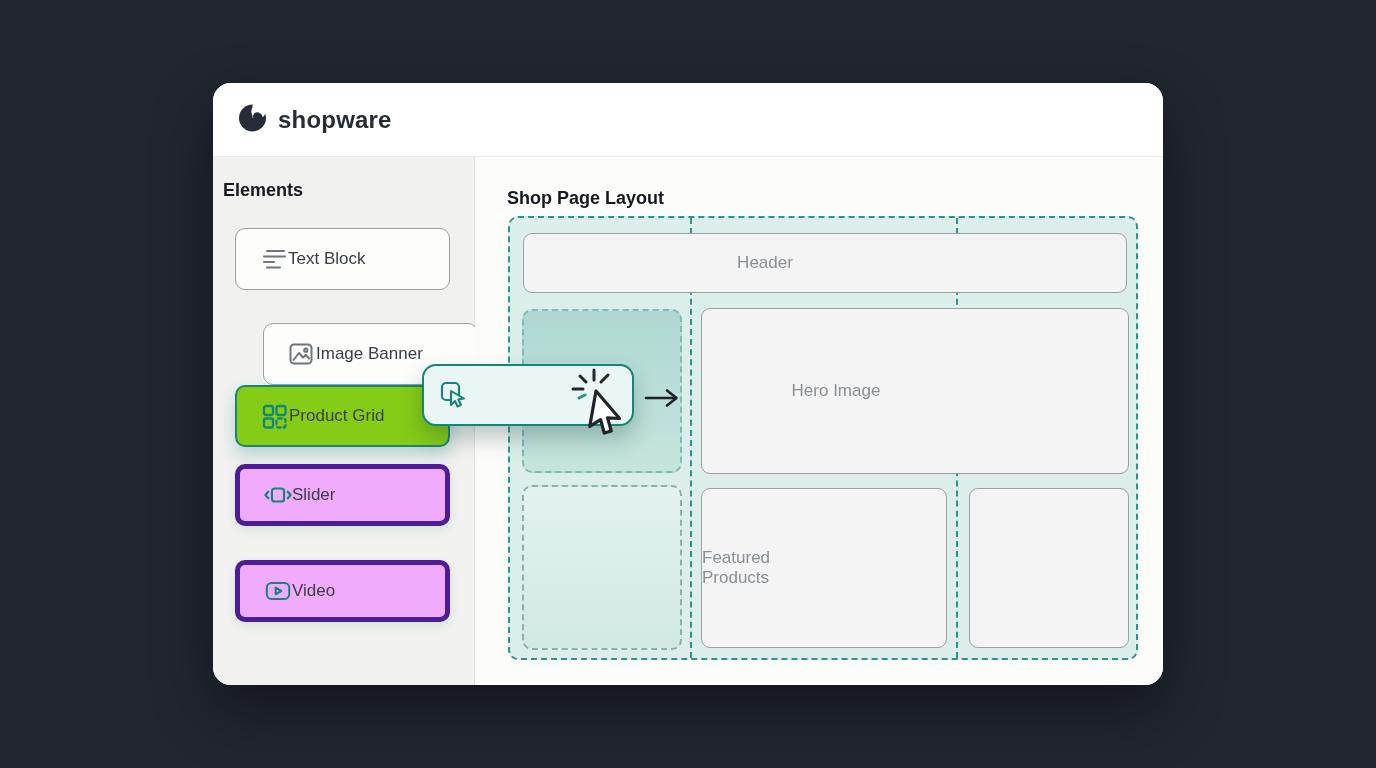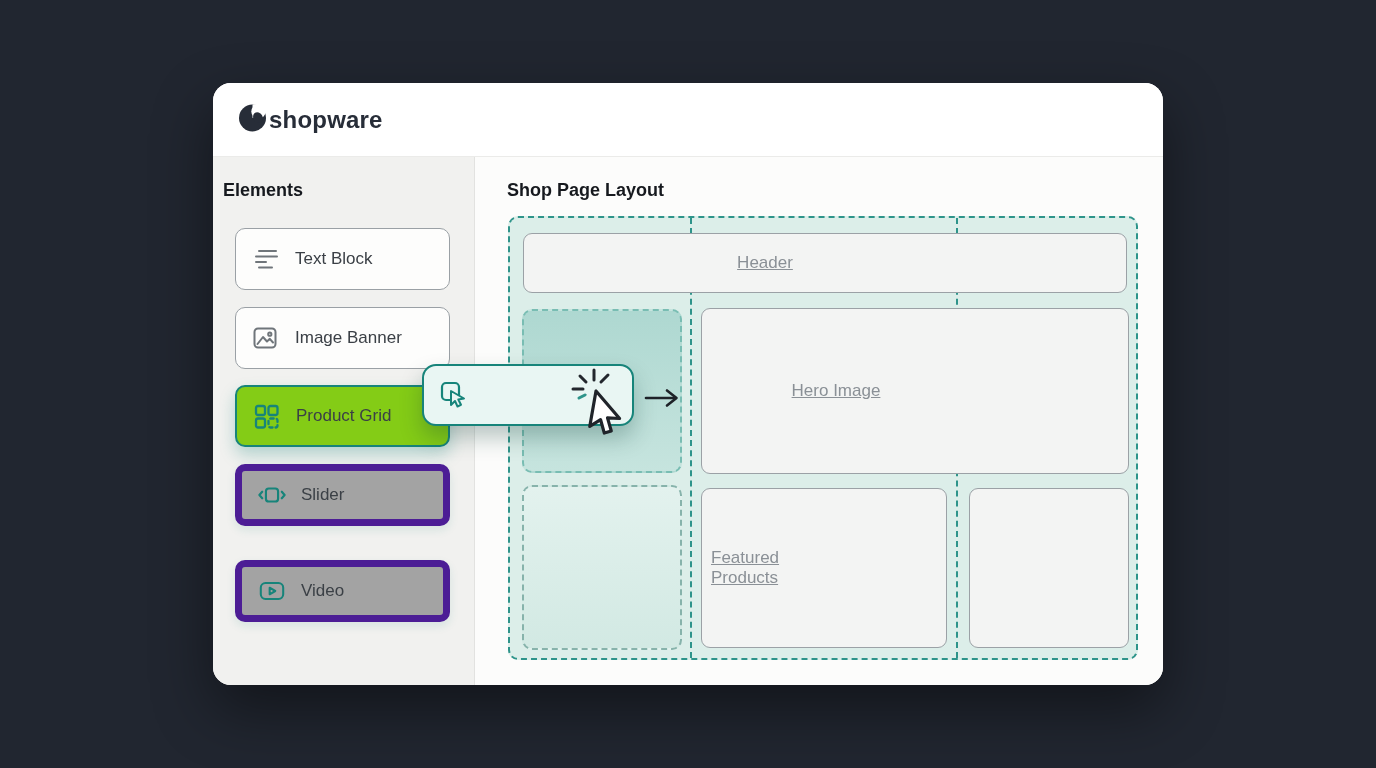--- a/index.html
+++ b/index.html
@@ -14,68 +14,68 @@
     background:#ffffff; border-radius:18px; overflow:hidden;
     box-shadow:0 24px 60px rgba(0,0,0,.45);
   }
   
   .topbar {
     position:absolute; left:0; top:0; width:950px; height:74px;
     background:#ffffff; border-bottom:1px solid #ebebe9;
     display:flex; align-items:center; justify-content:space-between;
     padding:0 24px; z-index:5;
   }
-  .brand { display:flex; align-items:center; }
+  .brand { display:flex; align-items:center; gap:9px; }
   .brand-word { font-size:24px; font-weight:600; color:#272d38; letter-spacing:.2px; }
   .save-btn {
     background:#f5a33c; color:#ffffff; border:none; cursor:pointer;
     font-family:inherit; font-size:17px; font-weight:600;
     padding:0 26px; height:40px; border-radius:20px;
   }
   
   .sidebar {
     position:absolute; left:0; top:74px; width:262px; height:528px;
     background:#f1f1ef; border-right:1px solid #e2e2e0;
   }
   .main {
     position:absolute; left:262px; top:74px; width:688px; height:528px;
     background:#fcfcfb;
   }
   .pane-title {
     position:absolute; font-size:18px; font-weight:700; color:#16191e;
   }
   .sidebar .pane-title { left:10px; top:23px; }
-  .main .pane-title { left:32px; top:23px; }
+  .main .pane-title { left:32px; top:31px; }
   
   .el-card {
     position:absolute; left:22px; width:215px; height:62px;
     background:#fdfdfc; border:1.5px solid #9aa0a5; border-radius:10px;
-    display:flex; align-items:center; padding:0 0 0 16px; gap:15px;
+    display:flex; align-items:center; padding:0 0 0 24px; 
     cursor:grab;
   }
   .el-card .label { font-size:17px; color:#3b4046; }
-  .el-card.teal { border:7px solid #4c1d95; background:#a3a3a3;
+  .el-card.teal { border:5px solid #4c1d95; background:#f0abfc;
     box-shadow:0 4px 10px rgba(23,132,122,.12); }
   .el-card.selected { border:2px solid #17847a; background:#84cc16;
     box-shadow:0 8px 16px rgba(23,132,122,.28); }
   .el-icon { width:28px; height:26px; flex:0 0 28px; display:flex; align-items:center; }
   
   .canvas {
     position:absolute; left:295px; top:133px; width:630px; height:444px;
     background:#dceee9; border:2px dashed #2e948a; border-radius:10px;
   }
   .vline {
     position:absolute; top:0; height:100%; width:0;
     border-left:2px dashed #2e948a;
   }
   .cell {
     position:absolute; background:#f3f4f3; border:1.5px solid #9ba1a6;
     border-radius:9px; display:flex; align-items:center; justify-content:center;
   }
-  .cell .cell-label { font-size:17px; color:#8a9096;text-decoration:underline; }
+  .cell .cell-label { font-size:17px; color:#8a9096; }
   .drop-zone {
     position:absolute; border-radius:10px;
     border:2px dashed #79bdb3;
     background:linear-gradient(180deg,#aed8d1 0%,#c6e4de 100%);
   }
   .empty-slot {
     position:absolute; border-radius:10px;
     border:2px dashed #87b3ab;
     background:linear-gradient(180deg,#e3f2ee 0%,#d2e9e3 100%);
   }
@@ -117,21 +117,21 @@
       <svg width="26" height="26" viewBox="0 0 26 26" fill="none" stroke="#6f757a" stroke-width="2" stroke-linecap="round">
         <line x1="7" y1="5" x2="24" y2="5"></line>
         <line x1="4" y1="10.5" x2="25" y2="10.5"></line>
         <line x1="4" y1="16" x2="14" y2="16"></line>
         <line x1="7" y1="21.5" x2="20" y2="21.5"></line>
       </svg>
     </span>
     <span class="label">Text Block</span>
   </div>
 
-  <div class="el-card" style="top:224px;">
+  <div class="el-card" style="top:240px;margin-left:28px;">
     <span class="el-icon">
       <svg width="26" height="26" viewBox="0 0 26 26" fill="none" stroke="#6f757a" stroke-width="2" stroke-linecap="round" stroke-linejoin="round">
         <rect x="2.5" y="3.5" width="21" height="19" rx="3.5"></rect>
         <circle cx="17.8" cy="9.2" r="1.6"></circle>
         <path d="M5.5 19 L11 12 L15 16.5 L17.8 13.8 L21 17.5"></path>
       </svg>
     </span>
     <span class="label">Image Banner</span>
   </div>
 
@@ -182,21 +182,21 @@
 
     <div class="drop-zone" style="left:12px; top:91px; width:160px; height:164px;"></div>
 
     <div class="empty-slot" style="left:12px; top:267px; width:160px; height:165px;"></div>
 
     <div class="cell" style="left:191px; top:90px; width:428px; height:166px;text-align:center;">
       <span class="cell-label" style="padding-right:158px;">Hero Image</span>
     </div>
 
     <div class="cell" style="left:191px; top:270px; width:246px; height:160px;">
-      <span class="cell-label" style="padding-right:116px;margin-left:9px;">Featured Products</span>
+      <span class="cell-label" style="padding-right:116px;">Featured Products</span>
     </div>
 
     <div class="cell" style="left:459px; top:270px; width:160px; height:160px;"></div>
   </div>
 
   <div class="ghost">
     <span class="el-icon">
       <svg width="28" height="28" viewBox="0 0 28 28">
         <rect x="2" y="2" width="17" height="17" rx="4" fill="none" stroke="#17847a" stroke-width="2.2" stroke-linejoin="round"></rect>
         <path d="M11 10 L11 24 L15 20 L17.5 25.5 L21 23.8 L18.3 18.5 L24 17.5 Z" fill="#e9f6f3" stroke="#17847a" stroke-width="2" stroke-linejoin="round"></path>

